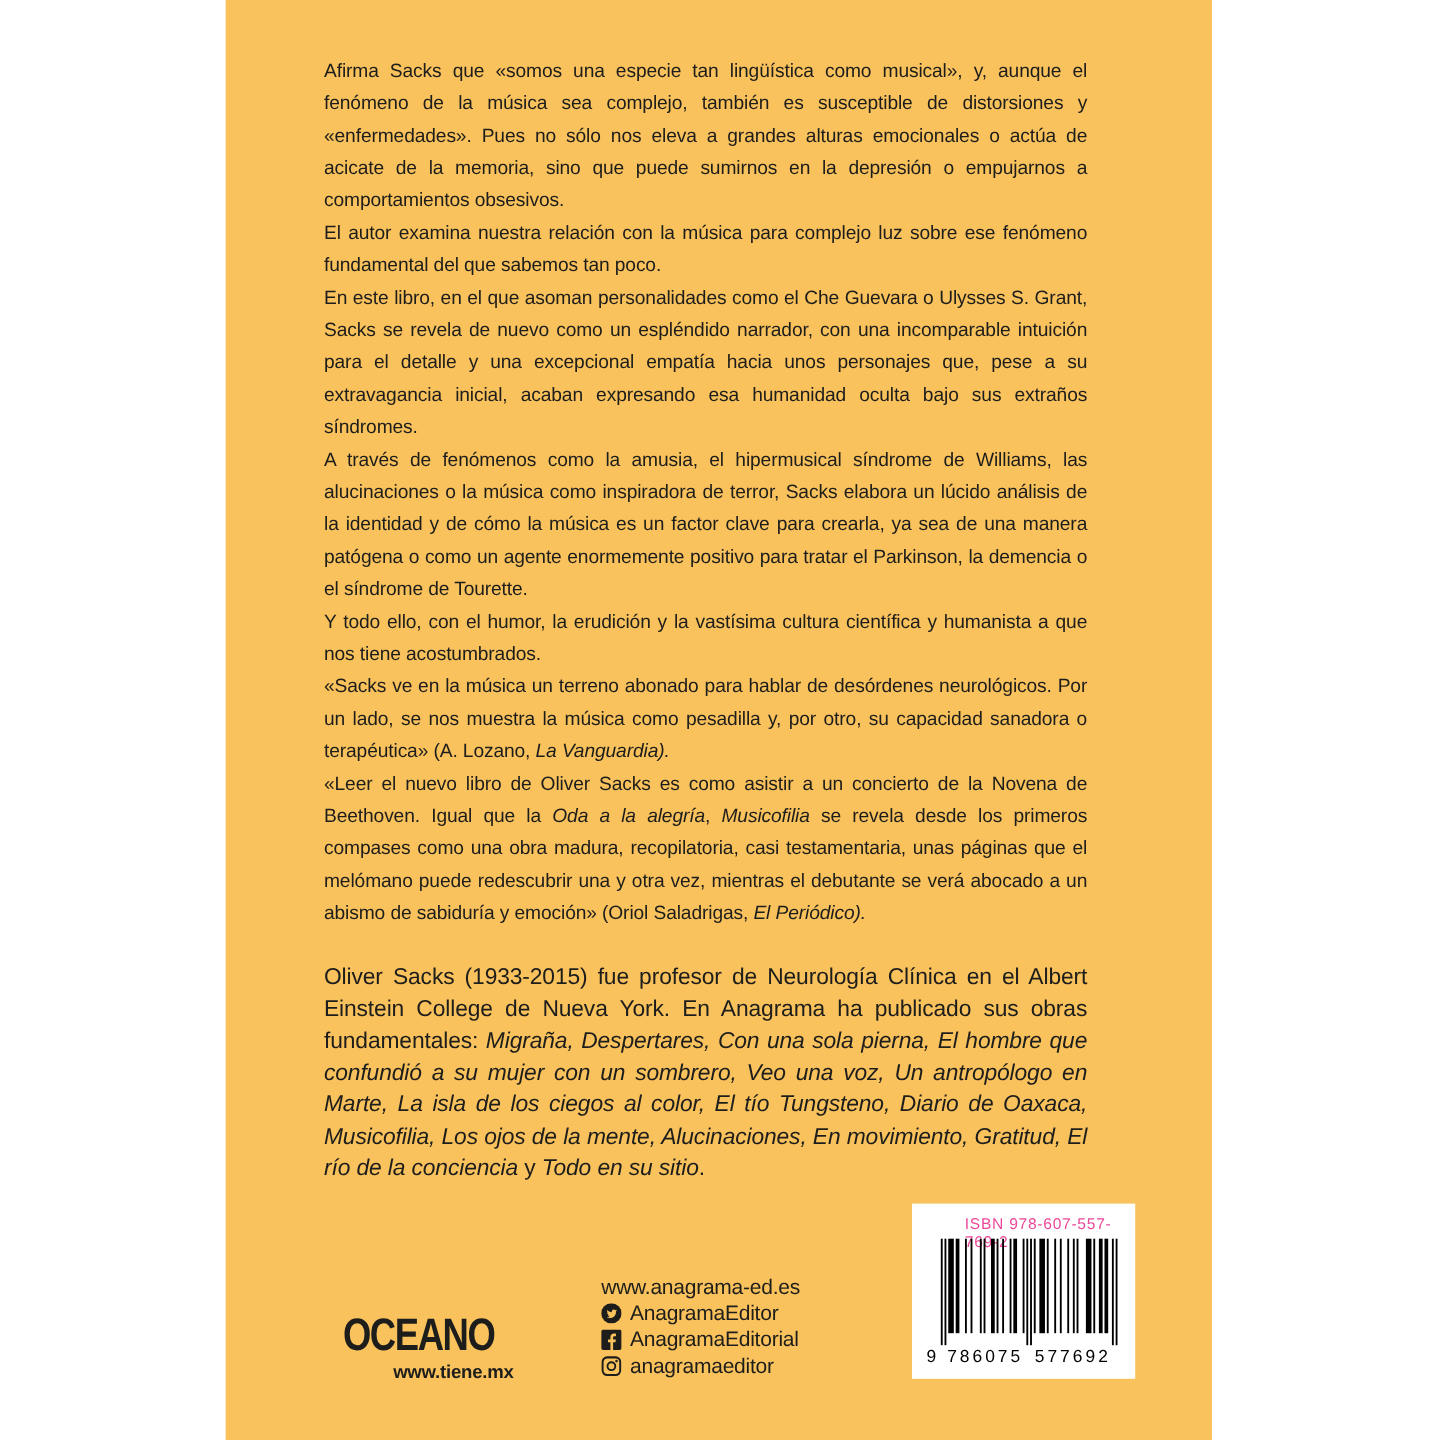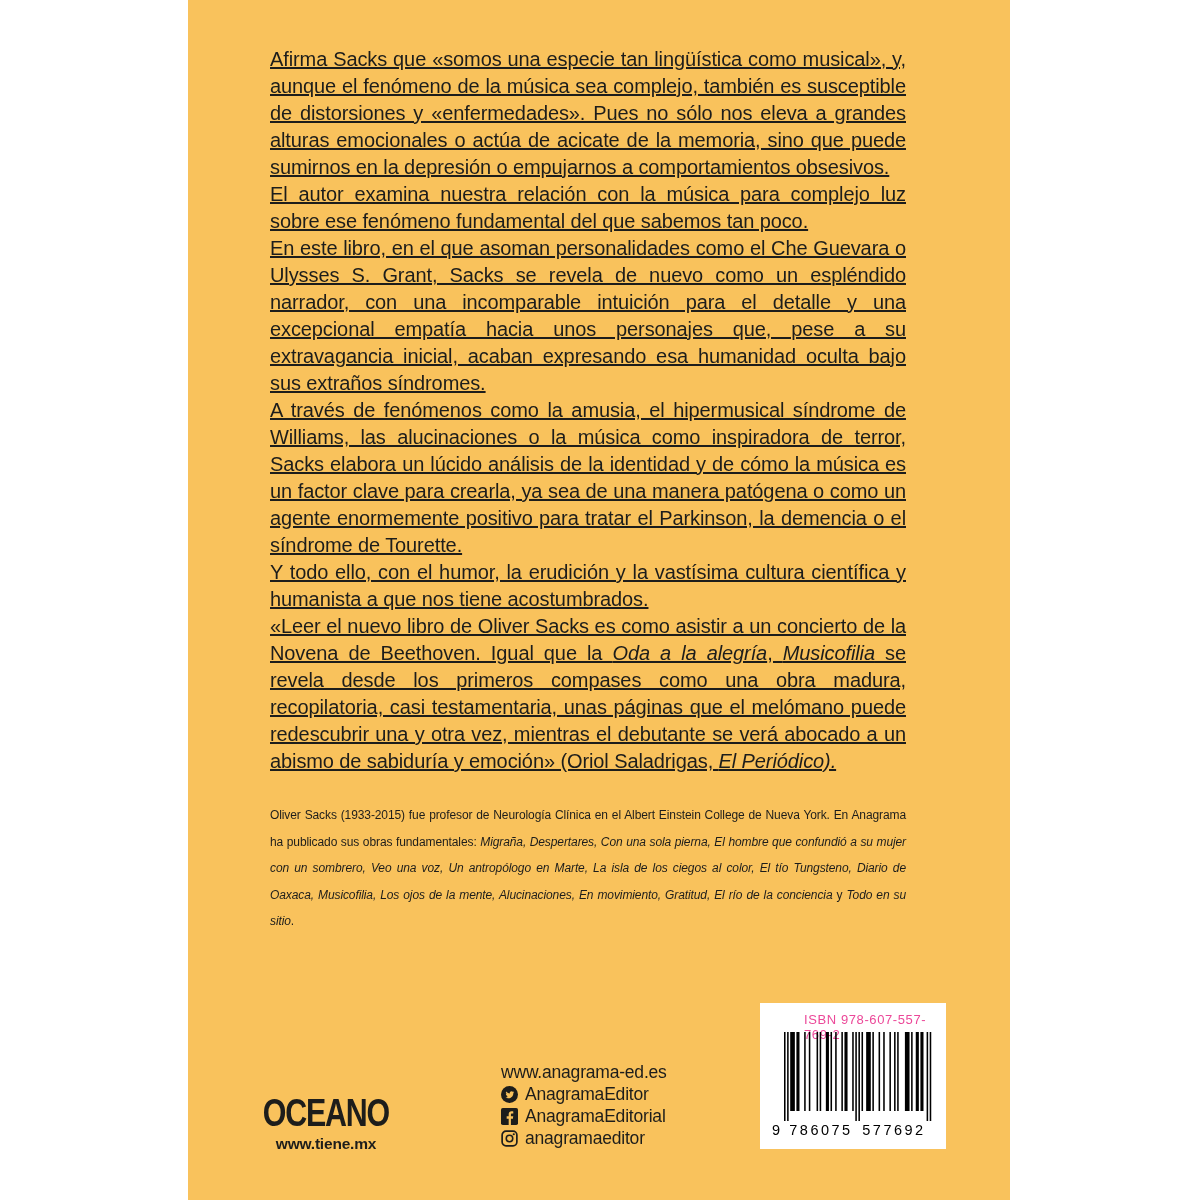--- a/index.html
+++ b/index.html
@@ -10,30 +10,30 @@
   }
   .cover{
     position:absolute;left:188px;top:0;width:822px;height:1200px;
     background:#f9c25c;overflow:hidden;
   }
   .textcol{
     position:absolute;left:82px;top:46px;width:636px;
   }
   .synopsis p{
     margin:0;padding:0;text-align:justify;
-    font-size:20px;line-height:27px;letter-spacing:-0.1px;text-decoration:underline;
+    font-size:16px;line-height:27px;letter-spacing:-0.1px;
   }
   .bio{
     margin-top:27px;text-align:justify;
-    font-size:12px;line-height:26.5px;letter-spacing:-0.1px;
+    font-size:19px;line-height:26.5px;letter-spacing:-0.1px;
   }
   .it{font-style:italic;}
   
   .oceano{
-    position:absolute;left:36px;top:1094px;width:204px;text-align:center;
+    position:absolute;left:36px;top:1094px;width:204px;text-align:right;
   }
   .oceano-logo{
     display:inline-block;font-weight:bold;font-size:38px;line-height:1;
     letter-spacing:-1.5px;transform:scaleX(.8);transform-origin:center;
   }
   .oceano-url{font-weight:bold;font-size:15.5px;margin-top:3px;letter-spacing:-0.2px;}
   
   .social{position:absolute;left:313px;top:1061px;}
   .social-row{
     display:flex;align-items:center;gap:7px;height:22px;
@@ -59,20 +59,21 @@
 
 <div class="cover" style="background: rgb(249, 194, 92); color: rgb(29, 29, 27);">
 
   <div class="textcol">
     <div class="synopsis">
         <p><span>Afirma Sacks que «somos una especie tan lingüística como musical», y, aunque el fenómeno de la música sea complejo, también es susceptible de distorsiones y «enfermedades». Pues no sólo nos eleva a grandes alturas emocionales o actúa de acicate de la memoria, sino que puede sumirnos en la depresión o empujarnos a comportamientos obsesivos.</span></p>
         <p><span>El autor examina nuestra relación con la música para complejo luz sobre ese fenómeno fundamental del que sabemos tan poco.</span></p>
         <p><span>En este libro, en el que asoman personalidades como el Che Guevara o Ulysses S. Grant, Sacks se revela de nuevo como un espléndido narrador, con una incomparable intuición para el detalle y una excepcional empatía hacia unos personajes que, pese a su extravagancia inicial, acaban expresando esa humanidad oculta bajo sus extraños síndromes.</span></p>
         <p><span>A través de fenómenos como la amusia, el hipermusical síndrome de Williams, las alucinaciones o la música como inspiradora de terror, Sacks elabora un lúcido análisis de la identidad y de cómo la música es un factor clave para crearla, ya sea de una manera patógena o como un agente enormemente positivo para tratar el Parkinson, la demencia o el síndrome de Tourette.</span></p>
         <p><span>Y todo ello, con el humor, la erudición y la vastísima cultura científica y humanista a que nos tiene acostumbrados.</span></p>
+        <p><span>«Sacks ve en la música un terreno abonado para hablar de desórdenes neurológicos. Por un lado, se nos muestra la música como pesadilla y, por otro, su capacidad sanadora o terapéutica» (A. Lozano, </span><span class="it">La Vanguardia).</span></p>
         <p><span>«Leer el nuevo libro de Oliver Sacks es como asistir a un concierto de la Novena de Beethoven. Igual que la </span><span class="it">Oda a la alegría</span><span>, </span><span class="it">Musicofilia</span><span> se revela desde los primeros compases como una obra madura, recopilatoria, casi testamentaria, unas páginas que el melómano puede redescubrir una y otra vez, mientras el debutante se verá abocado a un abismo de sabiduría y emoción» (Oriol Saladrigas, </span><span class="it">El Periódico).</span></p>
       </div>
     <p class="bio"><span>Oliver Sacks (1933-2015) fue profesor de Neurología Clínica en el Albert Einstein College de Nueva York. En Anagrama ha publicado sus obras fundamentales: </span><span class="it">Migraña, Despertares, Con una sola pierna, El hombre que confundió a su mujer con un sombrero, Veo una voz, Un antropólogo en Marte, La isla de los ciegos al color, El tío Tungsteno, Diario de Oaxaca, Musicofilia, Los ojos de la mente, Alucinaciones, En movimiento, Gratitud, El río de la conciencia</span><span> y </span><span class="it">Todo en su sitio</span><span>.</span></p>
   </div>
 
   <div class="oceano">
     <div class="oceano-logo">OCEANO</div>
     <div class="oceano-url">www.tiene.mx</div>
   </div>
 

